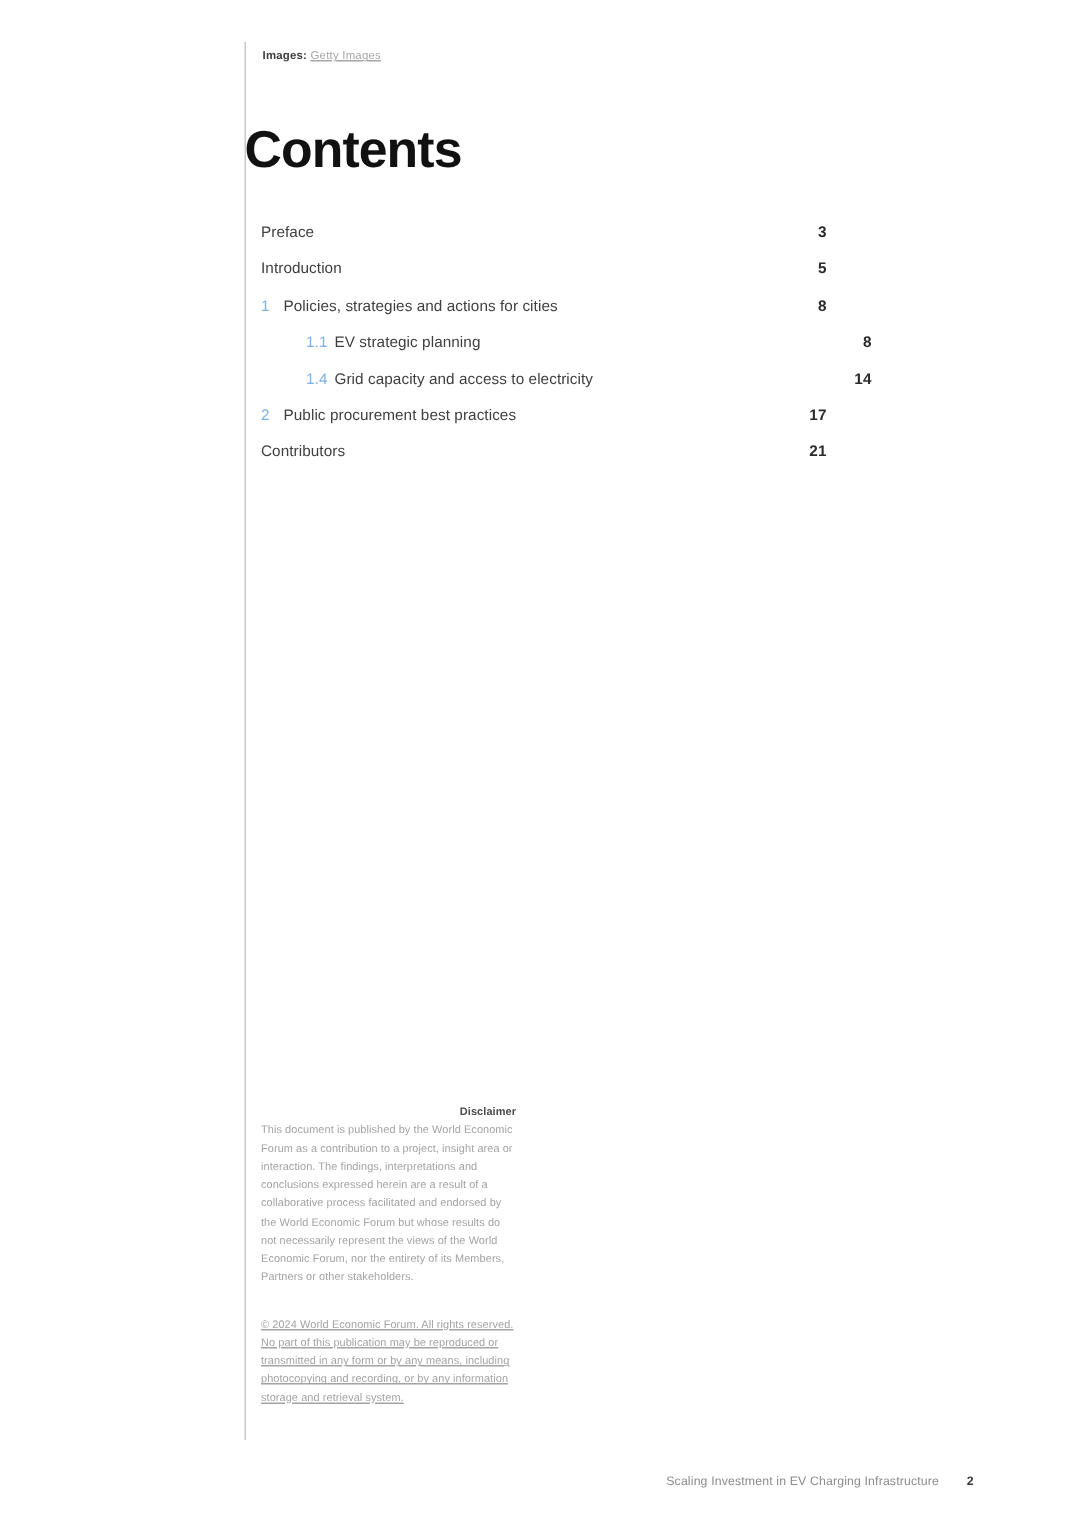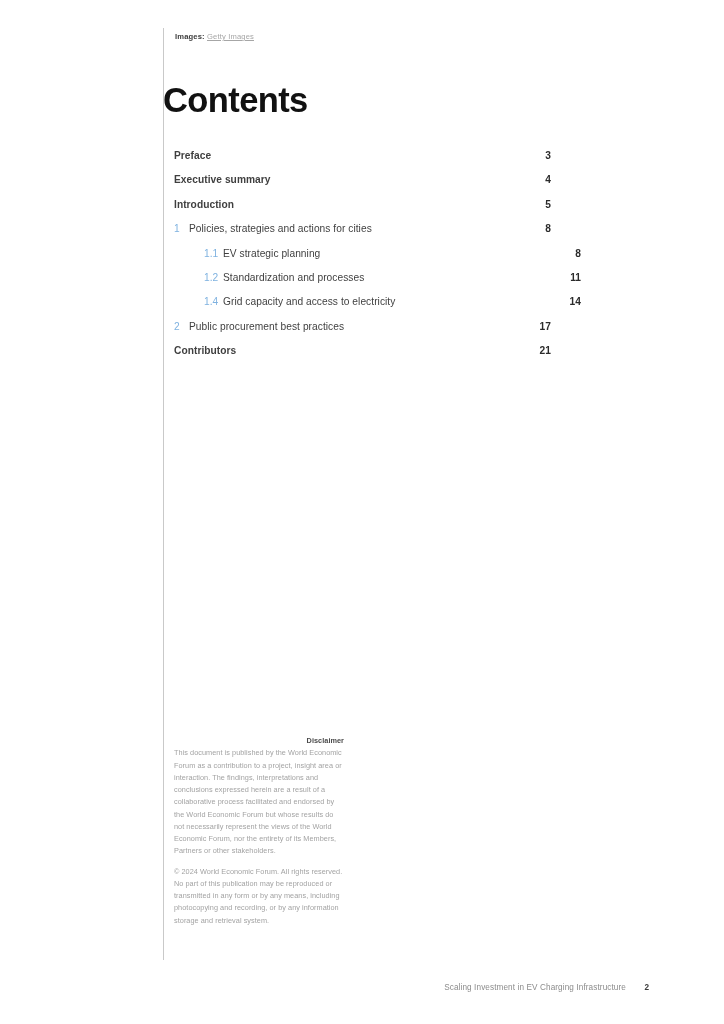--- a/index.html
+++ b/index.html
@@ -92,21 +92,20 @@
   .toc-row.level1 .num {
     width: 15px;
   }
   .toc-row.level1 .label {
     display: inline-block;
   }
   
   .toc-row.plain .label {
     display: inline-block;
     padding-left: 0px;
-    font-weight: bold;
   }
   
   .toc-row.level2 {
     padding-left: 30px;
   }
   .toc-row.level2 .num {
     width: 19px;
   }
   .toc-row.level2 .label {
     display: inline-block;
@@ -140,21 +139,22 @@
     display: block;
     color: #4a4a4a;
     font-weight: bold;
     margin: 0 0 0px 0;
     text-align: right;
   }
   .disclaimer p {
     margin: 0;
   }
   .disclaimer p.copy {
-    margin-top: 8px;
+    margin-top: 19px;
+    text-decoration: underline;
   }
 
   
   .footer {
     position: absolute;
     left: 0;
     top: 983px;
     width: 676px;
     height: 14px;
   }
@@ -185,25 +185,23 @@
 
   <div class="credit">
     <span class="credit-label">Images:</span>
     <span class="credit-value">Getty Images</span>
   </div>
 
   <h1 class="page-title">Contents</h1>
 
   <div class="toc" id="toc-list">
       <div class="toc-row level1 plain"><span class="label">Preface</span><span class="pageno">3</span></div>
-      <div class="toc-row level1 plain"><span class="label">Executive summary</span><span class="pageno">4</span></div>
       <div class="toc-row level1 plain"><span class="label">Introduction</span><span class="pageno">5</span></div>
       <div class="toc-row level1"><span class="num">1</span><span class="label">Policies, strategies and actions for cities</span><span class="pageno">8</span></div>
       <div class="toc-row level2"><span class="num">1.1</span><span class="label">EV strategic planning</span><span class="pageno">8</span></div>
-      <div class="toc-row level2"><span class="num">1.2</span><span class="label">Standardization and processes</span><span class="pageno">11</span></div>
       <div class="toc-row level2"><span class="num">1.4</span><span class="label">Grid capacity and access to electricity</span><span class="pageno">14</span></div>
       <div class="toc-row level1"><span class="num">2</span><span class="label">Public procurement best practices</span><span class="pageno">17</span></div>
       <div class="toc-row level1 plain"><span class="label">Contributors</span><span class="pageno">21</span></div>
     </div>
 
   <div class="disclaimer">
     <p><span class="d-head">Disclaimer</span><span>This document is published by the World Economic Forum as a contribution to a project, insight area or interaction. The findings, interpretations and conclusions expressed herein are a result of a collaborative process facilitated and endorsed by the World Economic Forum but whose results do not necessarily represent the views of the World Economic Forum, nor the entirety of its Members, Partners or other stakeholders.</span></p>
     <p class="copy">© 2024 World Economic Forum. All rights reserved. No part of this publication may be reproduced or transmitted in any form or by any means, including photocopying and recording, or by any information storage and retrieval system.</p>
   </div>
 

